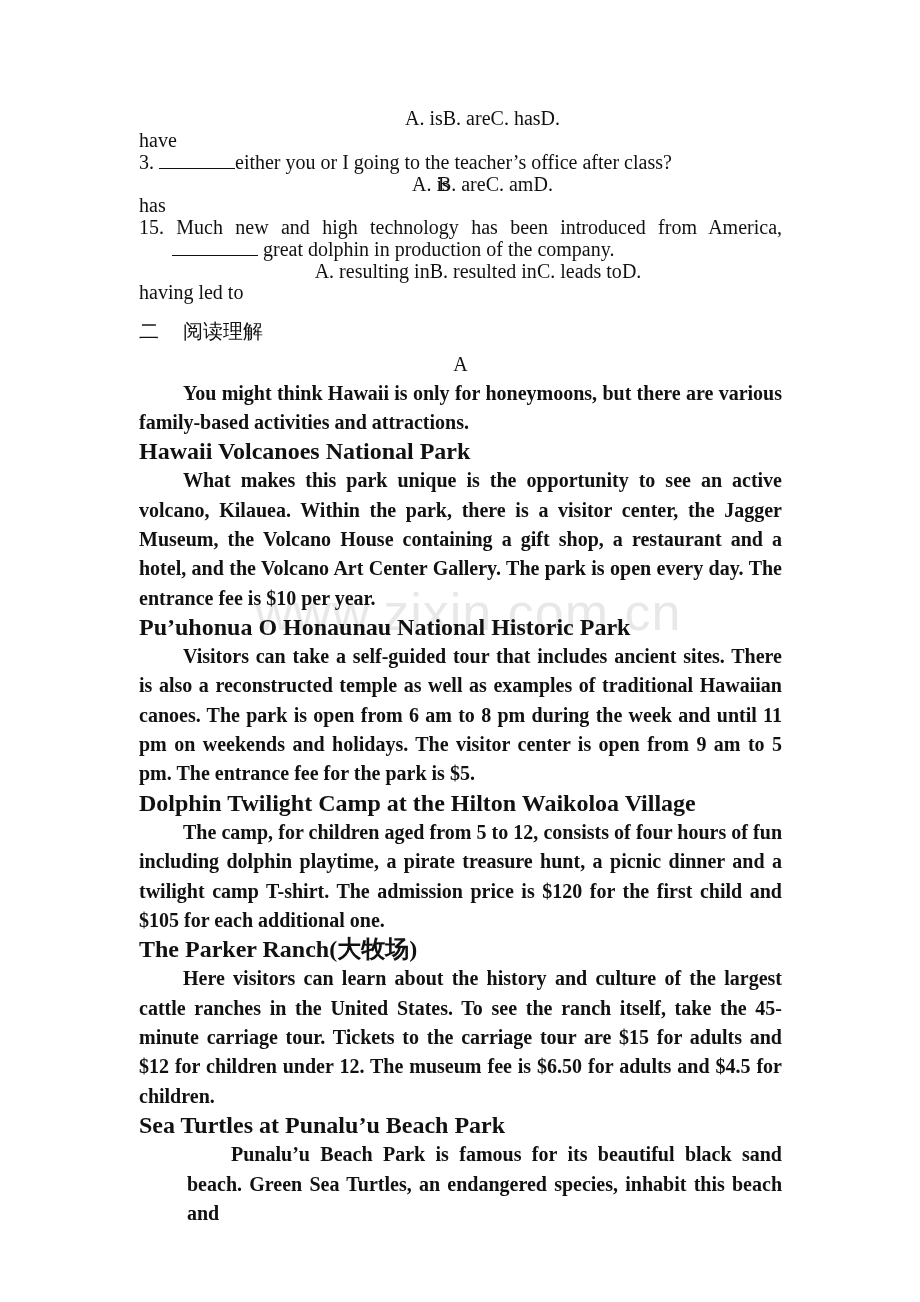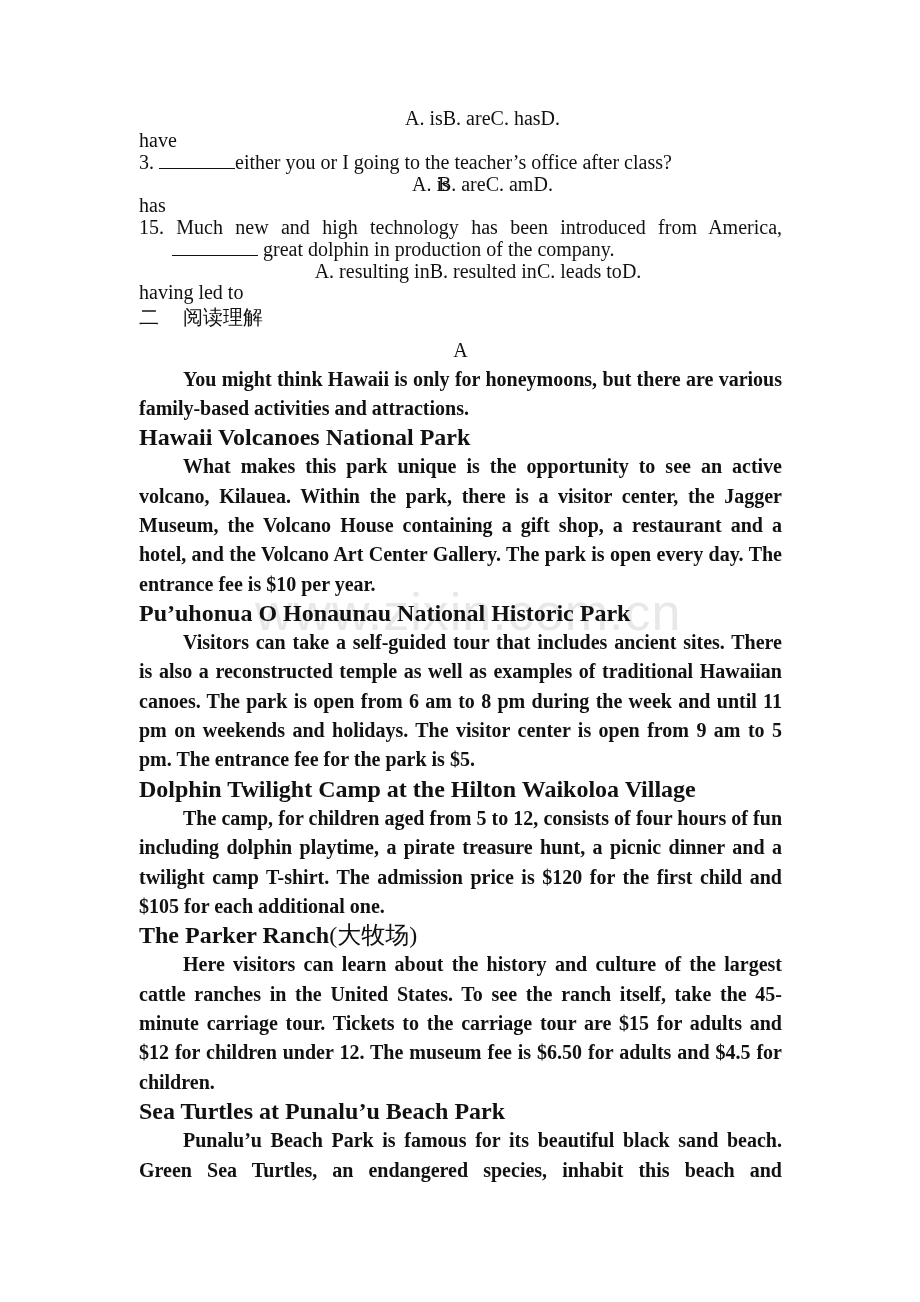--- a/index.html
+++ b/index.html
@@ -6,26 +6,26 @@
   body { width: 920px; height: 1302px; position: relative; overflow: hidden;
          font-family: "Liberation Serif", "DejaVu Serif", serif; color: #111; }
   .page { position: absolute; left: 139px; top: 108px; width: 643px; }
   .q { font-size: 20px; line-height: 21.5px; }
   .opts { display: flex; justify-content: center; padding-left: 44px; font-family: Liberation Serif, serif; }
   .opts.o15 { padding-left: 35px; }
   .opts span { white-space: nowrap; }
   .qstem { text-align: justify; text-align-last: justify; }
   .qstem2 { padding-left: 33px; }
   .blank { display: inline-block; border-bottom: 1px solid #111; height: 17px; vertical-align: baseline; }
-  .section { font-size: 20px; line-height: 22px; margin-top: 2px; }
+  .section { font-size: 20px; line-height: 22px; margin-top: 16px; }
   .section .num { display: inline-block; width: 44px; }
   .passage-letter { text-align: center; font-size: 20px; line-height: 30px; margin-top: 7px; }
   .p { font-size: 20px; line-height: 29.3px; text-align: justify; text-indent: 44px; margin: 0; font-weight: bold; }
   .h { font-size: 24px; line-height: 29.3px; font-weight: bold; margin: 0; }
-  .h .cn { font-weight: normal; margin-top: 11px; }
+  .h .cn { font-weight: bold; margin-top: 11px; }
   .watermark { position: absolute; left: 255px; top: 582px; font-family: "Liberation Sans", "DejaVu Sans", sans-serif;
                font-size: 52px; color: rgba(190,190,190,0.35); letter-spacing: 1px; pointer-events: none; }
 </style>
 </head>
 <body>
 
 <div class="watermark">www.zixin.com.cn</div>
 
 <div class="page">
 
@@ -93,16 +93,16 @@
     <p class="p">The camp, for children aged from 5 to 12, consists of four hours of fun including dolphin playtime, a pirate treasure hunt, a picnic dinner and a twilight camp T-shirt. The admission price is $120 for the first child and $105 for each additional one.</p>
   </div>
 
   <div>
     <p class="h"><span>The Parker Ranch</span><span class="cn">(大牧场)</span></p>
     <p class="p">Here visitors can learn about the history and culture of the largest cattle ranches in the United States. To see the ranch itself, take the 45-minute carriage tour. Tickets to the carriage tour are $15 for adults and $12 for children under 12. The museum fee is $6.50 for adults and $4.5 for children.</p>
   </div>
 
   <div>
     <p class="h"><span>Sea Turtles at Punalu’u Beach Park</span></p>
-    <p class="p" style="text-align-last: justify;">Punalu’u Beach Park is famous for its beautiful black sand beach. Green Sea Turtles, an endangered species, inhabit this beach and</p>
+    <p class="p" style="text-align-last: justify; margin-left: 48px;">Punalu’u Beach Park is famous for its beautiful black sand beach. Green Sea Turtles, an endangered species, inhabit this beach and</p>
   </div>
 
 </div>
 
 </body></html>

